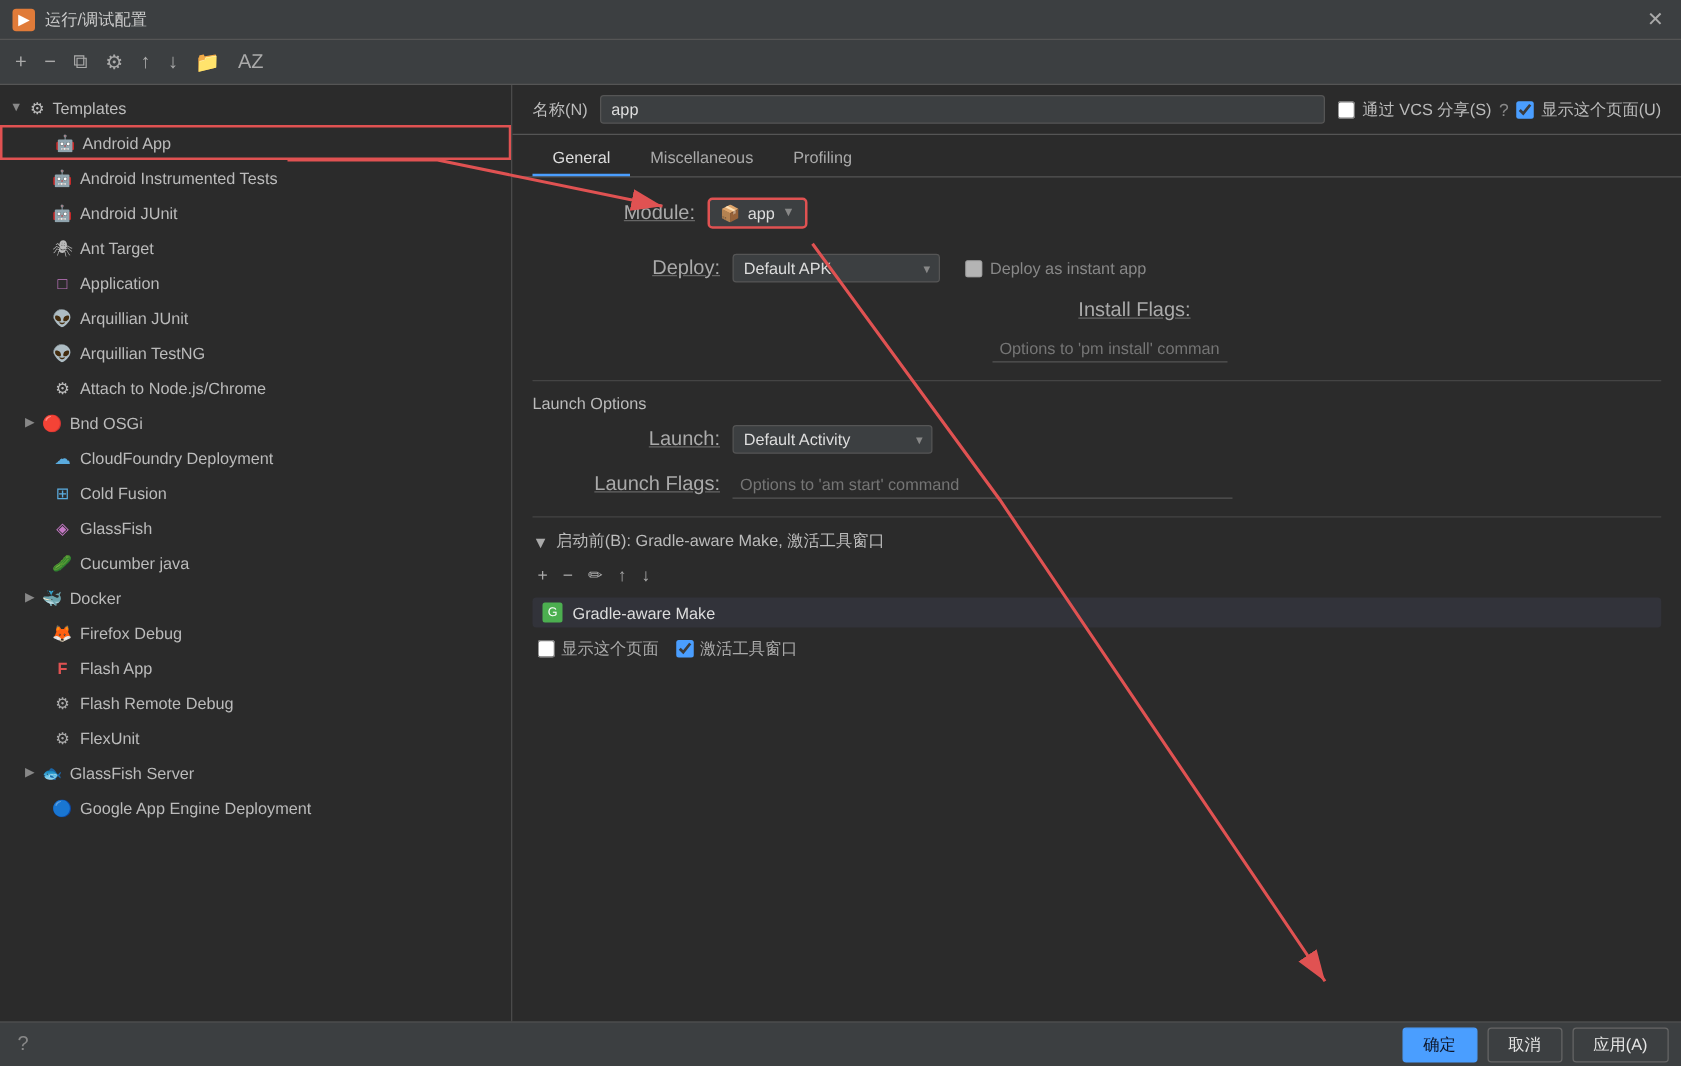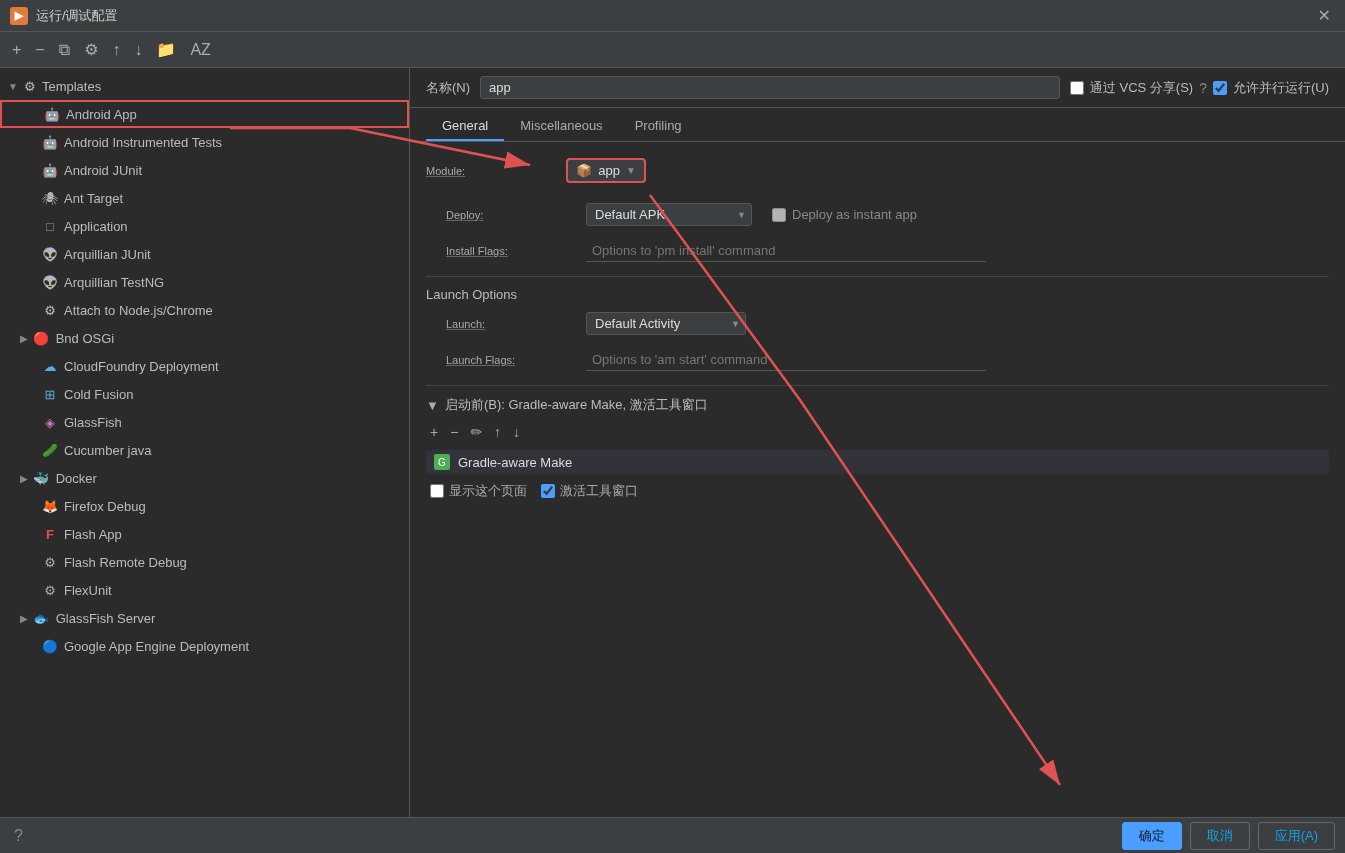--- a/index.html
+++ b/index.html
@@ -159,23 +159,23 @@
       margin-top: 4px;
     }
     .form-row {
       display: flex;
       align-items: center;
       margin-bottom: 14px;
       gap: 10px;
     }
     .form-label {
       width: 130px;
-      text-align: left;
+      text-align: right;
       color: #aaa;
-      font-size: 11px;
+      font-size: 16px;
       text-decoration: underline;
       text-decoration-color: #666;
     }
     .form-select {
       background: #3c3f41;
       border: 1px solid #555;
       border-radius: 3px;
       color: #ddd;
       padding: 3px 32px 3px 8px;
       font-size: 13px;
@@ -291,21 +291,21 @@
       display: flex;
       align-items: center;
       justify-content: space-between;
       padding: 0 10px;
     }
     .bottom-left { display: flex; gap: 6px; align-items: center; }
     .bottom-right { display: flex; gap: 8px; align-items: center; }
     .action-btn {
       background: #3c3f41;
       border: 1px solid #666;
-      color: #0ea5e9;
+      color: #e5e5e5;
       padding: 4px 16px;
       border-radius: 3px;
       cursor: pointer;
       font-size: 13px;
     }
     .action-btn.primary {
       background: #4a9eff;
       border-color: #4a9eff;
       color: #0f172a;
     }
@@ -496,21 +496,21 @@
   <div class="right-panel">
 
     <div class="name-options-bar">
       <span class="name-label">名称(N)</span>
       <input class="name-input" type="text" value="app" style="">
       <div class="vcs-checkbox-area">
         <input type="checkbox" style="">
         <span>通过 VCS 分享(S)</span>
         <span class="help-icon">?</span>
         <input type="checkbox" checked="" style="accent-color: rgb(74, 158, 255);">
-        <span>允许并行运行(U)</span>
+        <span>显示这个页面(U)</span>
       </div>
     </div>
 
     <div class="tabs">
       <div class="tab active">General</div>
       <div class="tab">Miscellaneous</div>
       <div class="tab">Profiling</div>
     </div>
 
     <div class="content-area">
@@ -533,21 +533,21 @@
             <option>APK from app bundle</option>
             <option>Nothing</option>
           </select>
         </div>
         <div class="checkbox-row">
           <input type="checkbox" disabled="" style="">
           <span class="checkbox-label">Deploy as instant app</span>
         </div>
       </div>
 
-      <div class="form-row" style="padding-left:20px;">
+      <div class="form-row" style="padding-left:20px;flex-direction:column;">
         <span class="form-label">Install Flags:</span>
         <input class="form-input" type="text" placeholder="Options to 'pm install' command" style="">
       </div>
 
       <hr class="divider">
 
       <div class="section-title">Launch Options</div>
 
       <div class="form-row" style="padding-left:20px;">
         <span class="form-label">Launch:</span>

